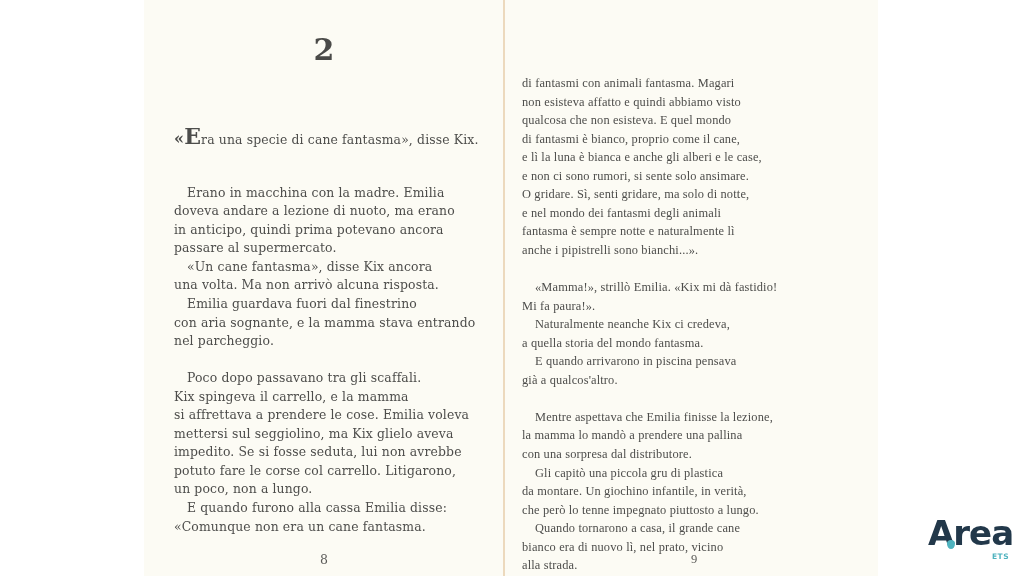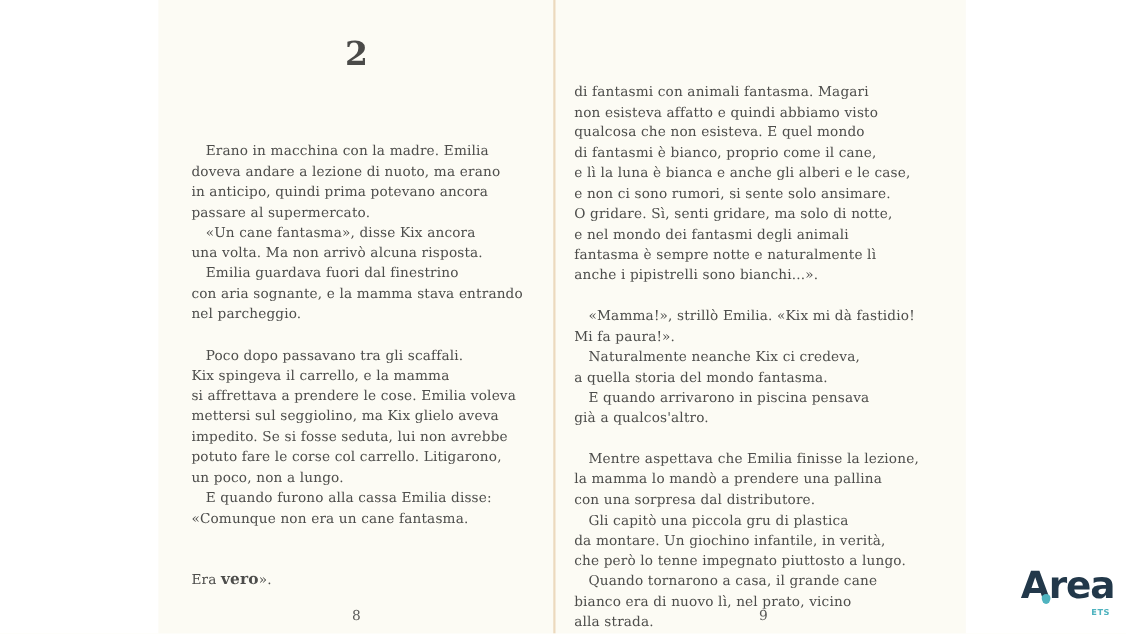--- a/index.html
+++ b/index.html
@@ -7,21 +7,21 @@
     width:1024px; height:576px; position:relative; overflow:hidden;
     background:#ffffff;
     font-family:"DejaVu Serif", serif;
   }
   .book {
     position:absolute; left:144px; top:0; width:734px; height:576px;
     background:#fcfbf4;
   }
   .page { position:absolute; top:0; height:576px; }
   .page.left { left:0; width:360px; }
-  .page.right { left:360px; width:374px; }
+  .page.right { left:360px; width:374px;font-family:Liberation Serif, serif; }
   .spine {
     position:absolute; left:359px; top:0; width:2px; height:576px;
     background:#ecd9bd;
   }
   .chapter {
     position:absolute; left:0; width:360px; top:32px; text-align:center;
     font-family:"DejaVu Serif", serif; font-weight:bold;
     font-size:30px; color:#4a4a48;
   }
   .text {
@@ -62,20 +62,21 @@
     font-size:7.5px; color:#4fb3bf; letter-spacing:0.5px;text-align:right;
   }
 </style>
 </head>
 <body>
 
 <div class="book">
   <div class="page left">
     <div class="chapter">2</div>
     <div class="text">
+      <span class="line"><span class="guill">«</span><span class="dropcap">E</span><span>ra una specie di cane fantasma», disse Kix.</span></span>
       <div id="left-lines"><span class="line indent">Erano in macchina con la madre. Emilia</span><span class="line">doveva andare a lezione di nuoto, ma erano</span><span class="line">in anticipo, quindi prima potevano ancora</span><span class="line">passare al supermercato.</span><span class="line indent">«Un cane fantasma», disse Kix ancora</span><span class="line">una volta. Ma non arrivò alcuna risposta.</span><span class="line indent">Emilia guardava fuori dal finestrino</span><span class="line">con aria sognante, e la mamma stava entrando</span><span class="line">nel parcheggio.</span><span class="line blank"></span><span class="line indent">Poco dopo passavano tra gli scaffali.</span><span class="line">Kix spingeva il carrello, e la mamma</span><span class="line">si affrettava a prendere le cose. Emilia voleva</span><span class="line">mettersi sul seggiolino, ma Kix glielo aveva</span><span class="line">impedito. Se si fosse seduta, lui non avrebbe</span><span class="line">potuto fare le corse col carrello. Litigarono,</span><span class="line">un poco, non a lungo.</span><span class="line indent">E quando furono alla cassa Emilia disse:</span><span class="line">«Comunque non era un cane fantasma.</span></div>
       <span class="line"><span>Era </span><span class="bold-word">vero</span><span>».</span></span>
       
     </div>
     <div class="pagenum">8</div>
   </div>
   <div class="spine"></div>
   <div class="page right">
     <div class="text">
       <div id="right-lines"><span class="line">di fantasmi con animali fantasma. Magari</span><span class="line">non esisteva affatto e quindi abbiamo visto</span><span class="line">qualcosa che non esisteva. E quel mondo</span><span class="line">di fantasmi è bianco, proprio come il cane,</span><span class="line">e lì la luna è bianca e anche gli alberi e le case,</span><span class="line">e non ci sono rumori, si sente solo ansimare.</span><span class="line">O gridare. Sì, senti gridare, ma solo di notte,</span><span class="line">e nel mondo dei fantasmi degli animali</span><span class="line">fantasma è sempre notte e naturalmente lì</span><span class="line">anche i pipistrelli sono bianchi...».</span><span class="line blank"></span><span class="line indent">«Mamma!», strillò Emilia. «Kix mi dà fastidio!</span><span class="line">Mi fa paura!».</span><span class="line indent">Naturalmente neanche Kix ci credeva,</span><span class="line">a quella storia del mondo fantasma.</span><span class="line indent">E quando arrivarono in piscina pensava</span><span class="line">già a qualcos'altro.</span><span class="line blank"></span><span class="line indent">Mentre aspettava che Emilia finisse la lezione,</span><span class="line">la mamma lo mandò a prendere una pallina</span><span class="line">con una sorpresa dal distributore.</span><span class="line indent">Gli capitò una piccola gru di plastica</span><span class="line">da montare. Un giochino infantile, in verità,</span><span class="line">che però lo tenne impegnato piuttosto a lungo.</span><span class="line indent">Quando tornarono a casa, il grande cane</span><span class="line">bianco era di nuovo lì, nel prato, vicino</span><span class="line">alla strada.</span></div>

